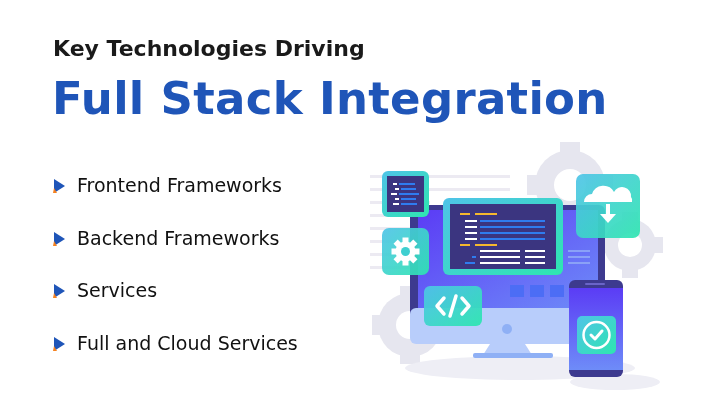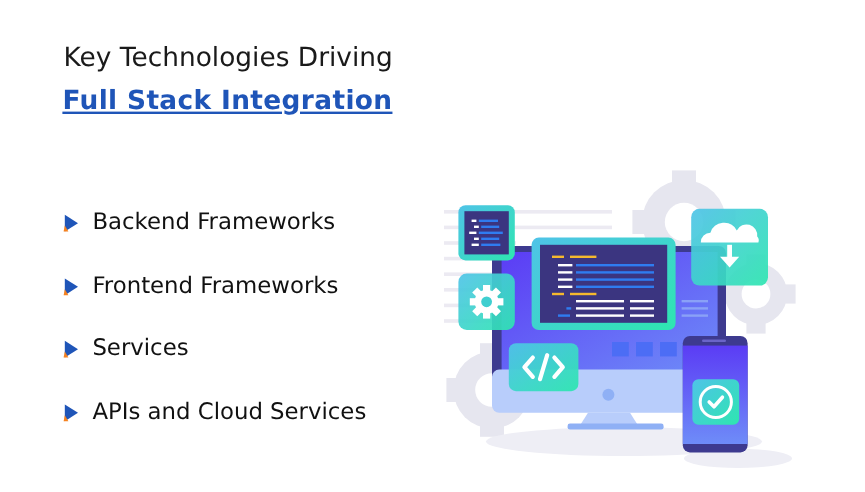--- a/index.html
+++ b/index.html
@@ -2,28 +2,27 @@
 <html><head>
 <meta charset="utf-8">
 <style>
   html, body { margin: 0; padding: 0; }
   body {
     width: 721px; height: 410px; background: #ffffff; position: relative; overflow: hidden;
     font-family: "DejaVu Sans", "Liberation Sans", sans-serif;
   }
   .subtitle {
     position: absolute; left: 53px; top: 36px;
-    font-size: 22px; color: #1a1a1a; font-weight: 400; letter-spacing: 0px;
+    font-size: 22px; color: #1a1a1a; font-weight: 700; letter-spacing: 0px;
     white-space: nowrap;
   }
   .title {
     position: absolute; left: 52px; top: 72px;
-    font-size: 22px; color: #1f55b8; font-weight: 700; letter-spacing: 0.3px;
+    font-size: 45px; color: #1f55b8; font-weight: 700; letter-spacing: 0.3px;
     white-space: nowrap;
-    text-decoration: underline;
   }
   .list { position: absolute; left: 52px; top: 172px; margin: 0; padding: 0; list-style: none; }
   .list li { height: 52.5px; display: flex; align-items: flex-start; }
   .bullet { width: 14px; height: 16px; margin-top: 6px; margin-right: 11px; flex: none; }
   .item-text { font-size: 19px; color: #111; white-space: nowrap; line-height: 26px; }
 
   .illus { position: absolute; left: 360px; top: 140px; width: 330px; height: 260px; }
   .illus svg { position: absolute; left: 0; top: 0; }
 </style>
 </head>
@@ -31,42 +30,42 @@
 
 <div class="subtitle">Key Technologies Driving</div>
 <div class="title">Full Stack Integration</div>
 
 <ul class="list">
   <li>
     <svg class="bullet" viewBox="0 0 14 16">
         <polygon points="2,1 13,8 2,15" fill="#1f55b8"></polygon>
         <polygon points="2,10 5,15 1,15" fill="#f58220"></polygon>
       </svg>
+    <span class="item-text">Frontend Frameworks</span>
+  </li>
+  <li>
+    <svg class="bullet" viewBox="0 0 14 16">
+        <polygon points="2,1 13,8 2,15" fill="#1f55b8"></polygon>
+        <polygon points="2,10 5,15 1,15" fill="#f58220"></polygon>
+      </svg>
     <span class="item-text">Backend Frameworks</span>
   </li>
   <li>
     <svg class="bullet" viewBox="0 0 14 16">
         <polygon points="2,1 13,8 2,15" fill="#1f55b8"></polygon>
         <polygon points="2,10 5,15 1,15" fill="#f58220"></polygon>
       </svg>
-    <span class="item-text">Frontend Frameworks</span>
-  </li>
-  <li>
-    <svg class="bullet" viewBox="0 0 14 16">
-        <polygon points="2,1 13,8 2,15" fill="#1f55b8"></polygon>
-        <polygon points="2,10 5,15 1,15" fill="#f58220"></polygon>
-      </svg>
     <span class="item-text">Services</span>
   </li>
   <li>
     <svg class="bullet" viewBox="0 0 14 16">
         <polygon points="2,1 13,8 2,15" fill="#1f55b8"></polygon>
         <polygon points="2,10 5,15 1,15" fill="#f58220"></polygon>
       </svg>
-    <span class="item-text">APIs and Cloud Services</span>
+    <span class="item-text">Full and Cloud Services</span>
   </li>
 </ul>
 
 <div class="illus">
   <svg width="330" height="260" viewBox="0 0 330 260">
     <defs>
       <linearGradient id="teal" x1="0" y1="0" x2="1" y2="1">
         <stop offset="0" stop-color="#4fc3e8"></stop>
           <stop offset="1" stop-color="#2ee6b0"></stop>
       </linearGradient>

